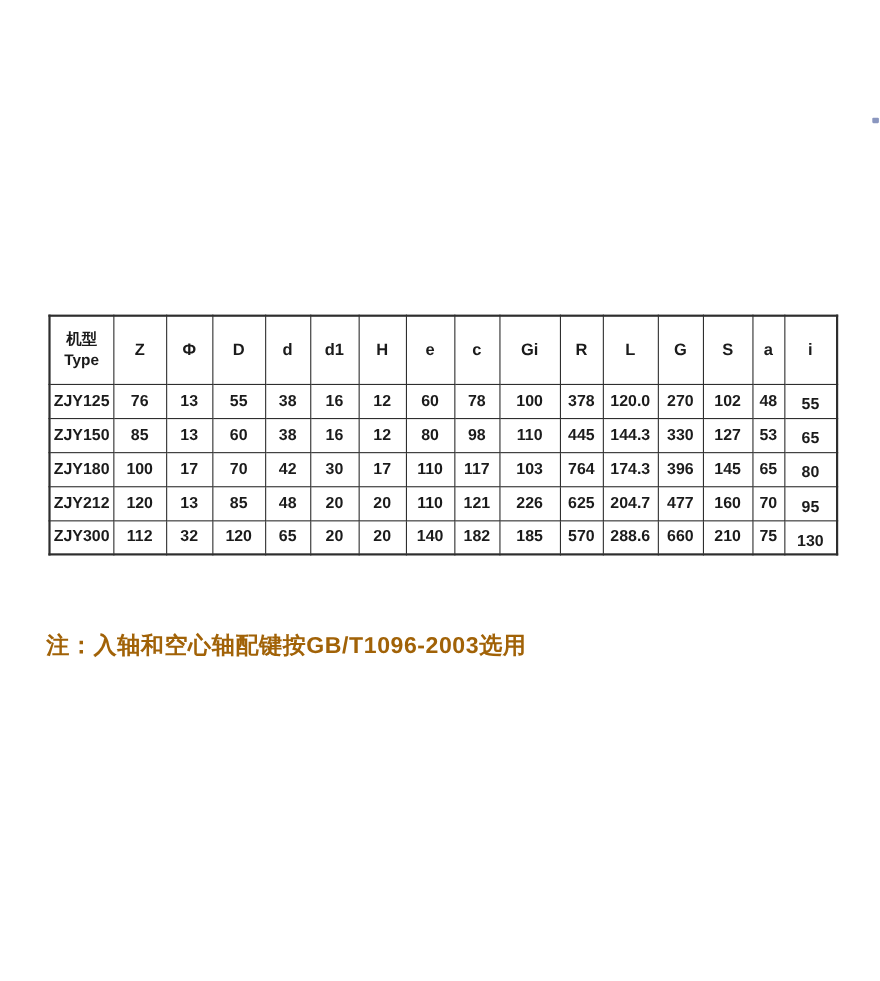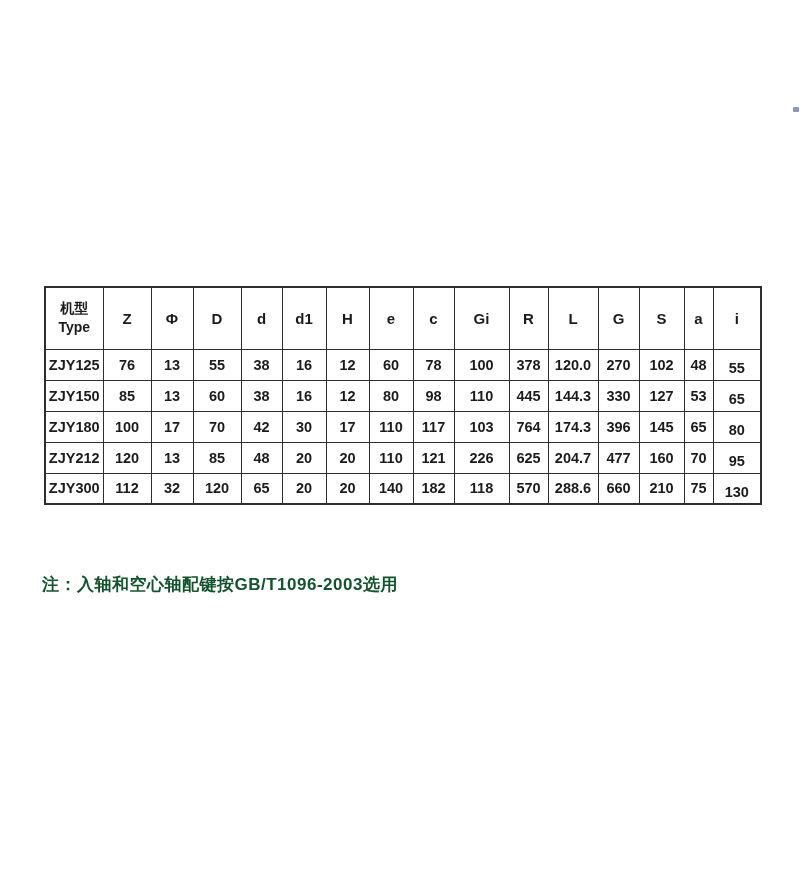--- a/index.html
+++ b/index.html
@@ -52,23 +52,23 @@
   }
   .spec-table td.shift-down {
     vertical-align: top;
     padding-top: 10px;
   }
   .note {
     position: absolute;
     left: 42px;
     top: 573px;
     margin: 0;
-    font-size: 17px;
+    font-size: 21px;
     font-weight: bold;
-    color: #14532d;
+    color: #a16207;
     letter-spacing: 0.5px;
     white-space: nowrap;
   }
   .artifact {
     position: absolute;
     left: 793px;
     top: 107px;
     width: 6px;
     height: 5px;
     border-radius: 1px;
@@ -194,21 +194,21 @@
         <tr>
           <td>ZJY300</td>
           <td>112</td>
           <td>32</td>
           <td>120</td>
           <td>65</td>
           <td>20</td>
           <td>20</td>
           <td>140</td>
           <td>182</td>
-          <td>118</td>
+          <td>185</td>
           <td>570</td>
           <td>288.6</td>
           <td>660</td>
           <td>210</td>
           <td>75</td>
           <td class="shift-down">130</td>
         </tr>
       </tbody>
   </table>
 

